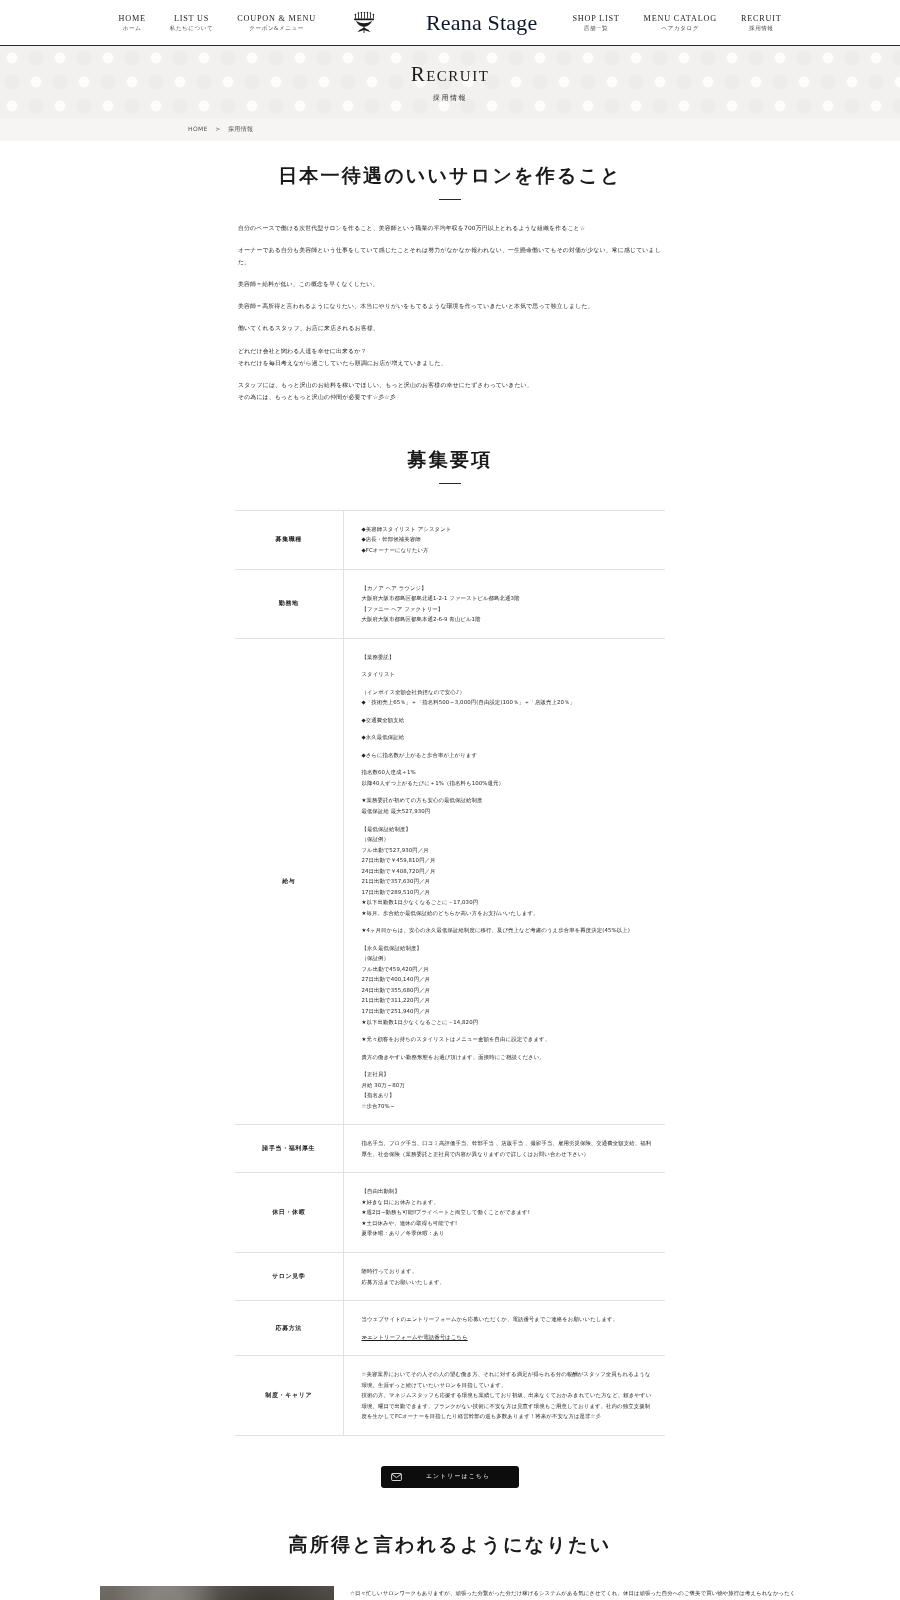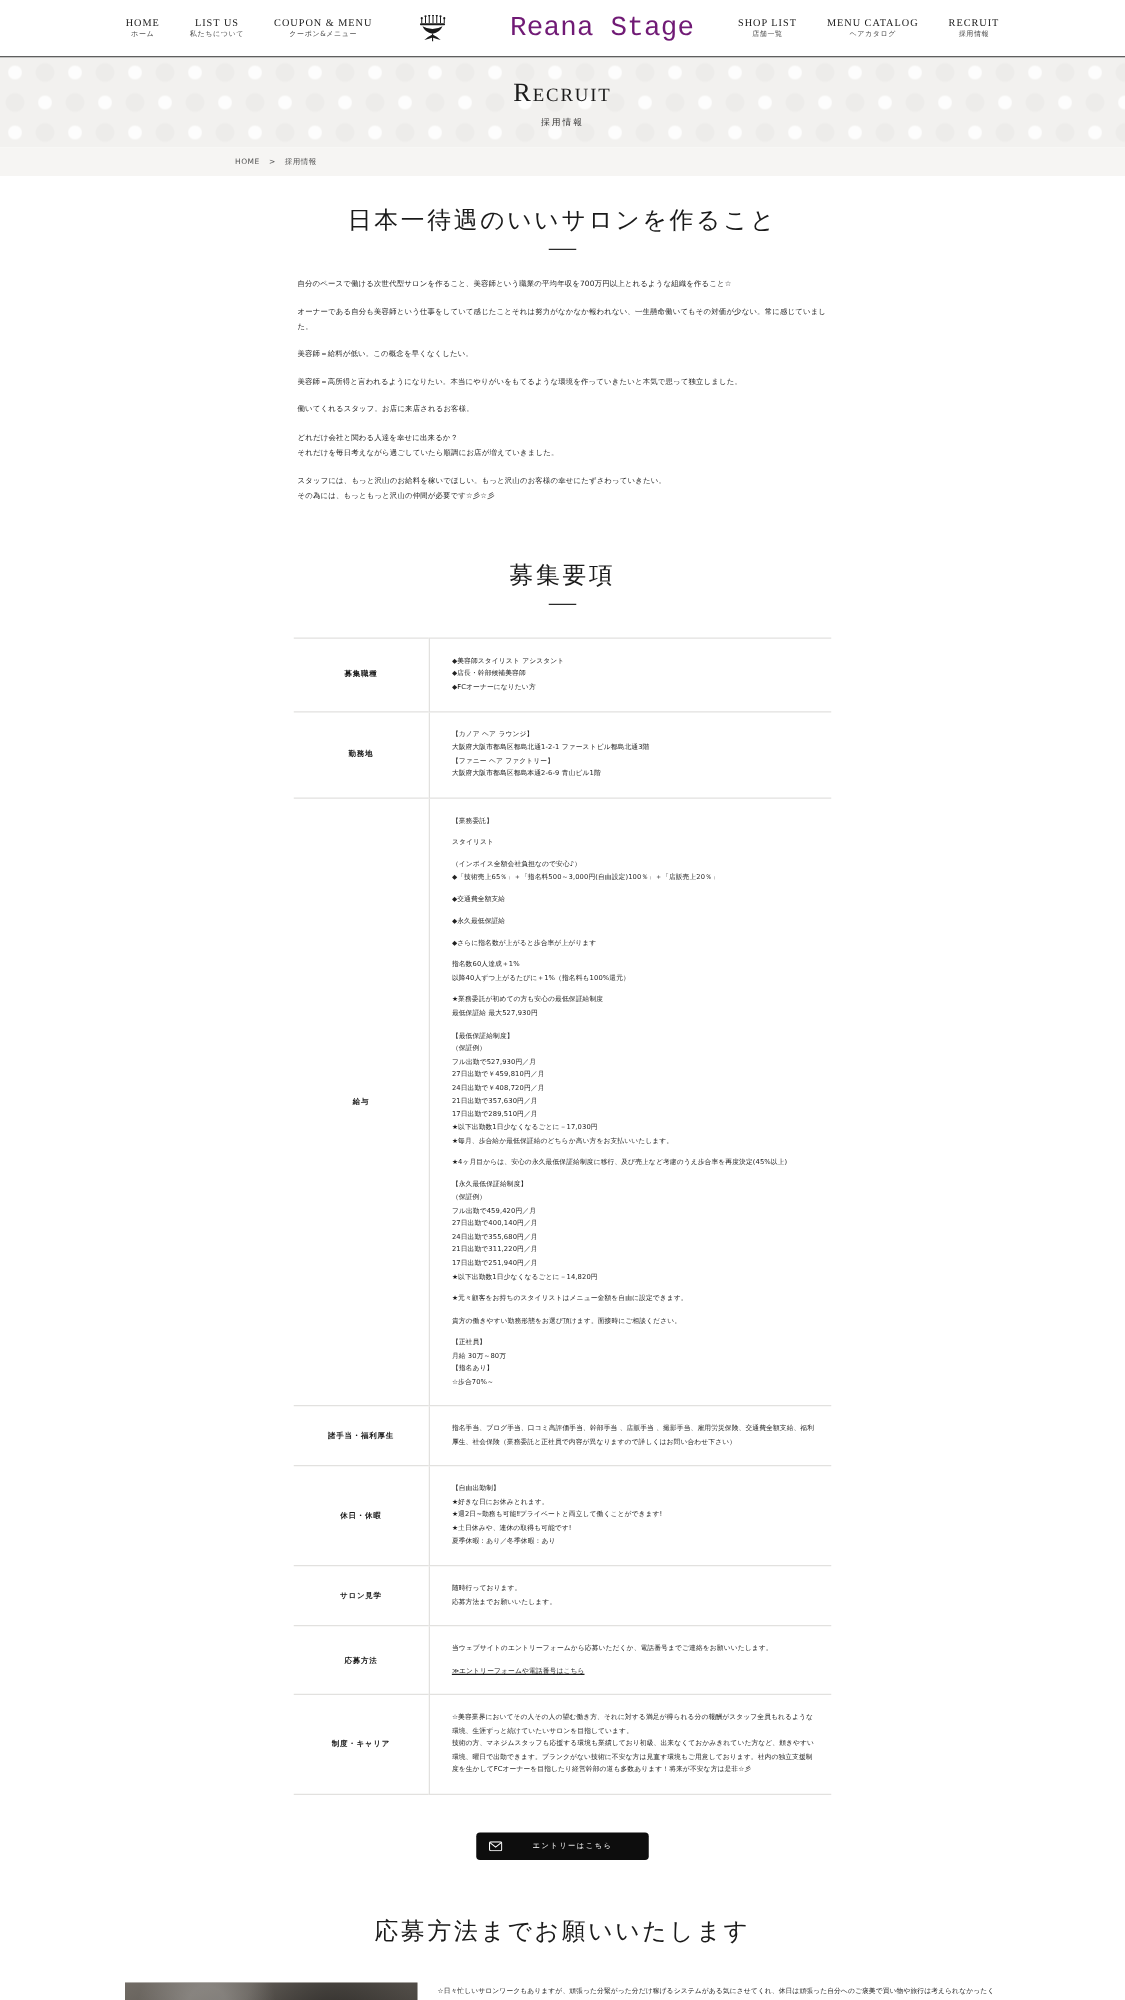--- a/index.html
+++ b/index.html
@@ -51,22 +51,22 @@
     display: flex;
     align-items: center;
     gap: 5px;
     margin: 0 14px;
     cursor: pointer;
   }
   .brand-crown { width: 26px; height: 22px; display:block; }
   .brand-name {
     font-size: 22px;
     letter-spacing: 0.2px;
-    font-family: Liberation Mono, monospace;
-    color: #701a75;
+    font-family: Liberation Serif, serif;
+    color: #0f172a;
     white-space: nowrap;
     margin-left: 44px;
   }
 
   
   .hero {
     width: 900px;
     height: 72px;
     background-color: #f2f1ef;
     background-image:
@@ -108,21 +108,21 @@
 
   
   .content { width: 900px; background: #fff; }
   .intro { padding: 22px 0 10px; }
   .section-title {
     text-align: center;
     font-size: 19px;
     letter-spacing: 2.2px;
     color: #1a1a1a;
     font-family: "DejaVu Serif", serif;
-    font-weight: normal;
+    font-weight: bold;
   }
   .title-rule {
     width: 22px; height: 1px; background: #2a2a2a;
     margin: 10px auto 0;
   }
   .intro-body {
     width: 424px;
     margin: 22px auto 0;
     font-size: 5.9px;
     line-height: 2.05;
@@ -445,21 +445,21 @@
         <svg width="11" height="8" viewBox="0 0 16 12" xmlns="http://www.w3.org/2000/svg">
           <rect x="0.7" y="0.7" width="14.6" height="10.6" rx="1.4" fill="none" stroke="#fff" stroke-width="1.3"></rect>
           <path d="M1.6 2 L8 7 L14.4 2" fill="none" stroke="#fff" stroke-width="1.3" stroke-linecap="round" stroke-linejoin="round"></path>
         </svg>
       </span>
       <span class="entry-label">エントリーはこちら</span>
     </button>
   </div>
 
   <div class="staff-section">
-    <h2 class="section-title">応募方法までお願いいたします</h2>
+    <h2 class="section-title">高所得と言われるようになりたい</h2>
     <div class="staff-body">
       <div class="photo-grid">
         <div class="photo wide p1"></div>
 
       </div>
       <div class="staff-text">
         <p>☆日々忙しいサロンワークもありますが、頑張った分繋がった分だけ稼げるシステムがある気にさせてくれ、休日は頑張った自分へのご褒美で買い物や旅行は考えられなかったくらいのおいしいお食事、旅行へいってリフレッシュして充実した毎日、充実した美容師ライフを過ごせるようになりました。</p>
 
       </div>
     </div>

